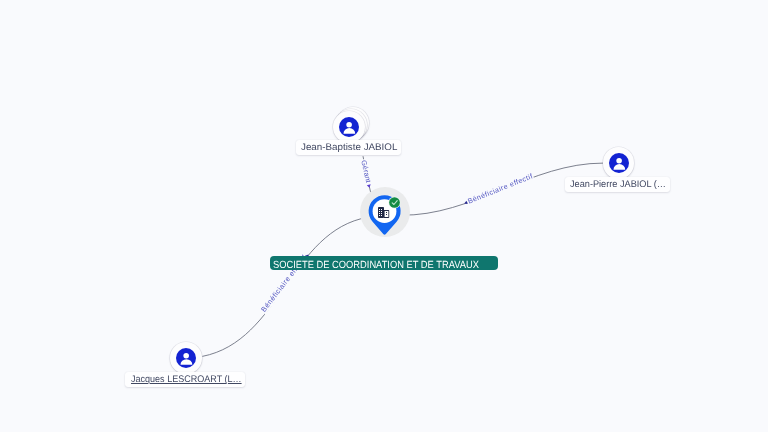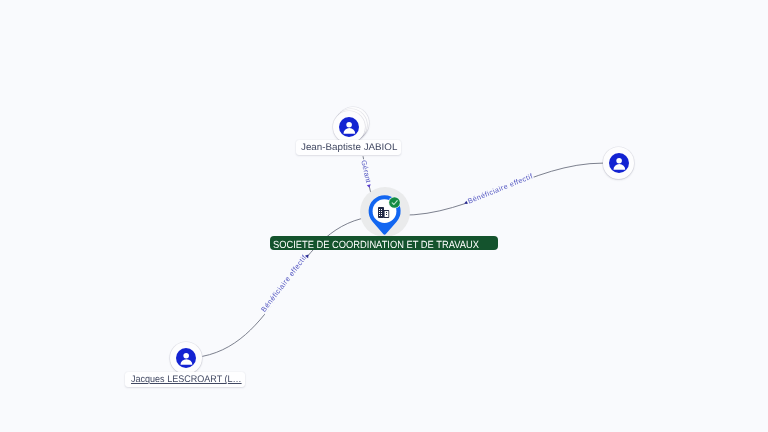--- a/index.html
+++ b/index.html
@@ -8,23 +8,23 @@
        font-family:"Liberation Sans",sans-serif;-webkit-font-smoothing:antialiased;-moz-osx-font-smoothing:grayscale;text-rendering:geometricPrecision;}
   #canvas{position:relative;width:768px;height:432px;background:#f9fafd;}
   svg.layer{position:absolute;left:0;top:0;width:768px;height:432px;overflow:visible;}
   .node{position:absolute;}
   .pill{position:absolute;background:#fefeff;border-radius:3px;
         box-shadow:0 1px 2px rgba(60,64,90,.13),0 0 1.5px rgba(60,64,90,.10);
         color:#414862;font-size:9.6px;white-space:nowrap;
         display:flex;align-items:flex-start;justify-content:flex-start;
         box-sizing:border-box;overflow:hidden;}
   .pill>span{display:inline-block;transform-origin:left center;position:relative;}
-  .bluebar{position:absolute;background:#14532d;border-radius:4px;color:#ffffff;
+  .bluebar{position:absolute;background:#0f766e;border-radius:4px;color:#ffffff;
            font-size:10.4px;white-space:nowrap;display:flex;align-items:center;
-           justify-content:flex-start;box-sizing:border-box;overflow:hidden;}
+           justify-content:flex-start;box-sizing:border-box;overflow:hidden;margin-top:20px;}
   .bluebar>span{display:inline-block;transform:scaleX(0.8975);transform-origin:left center;
            margin-left:3.2px;position:relative;top:2.2px;}
   .phalo{position:absolute;border-radius:50%;background:#fdfdfe;
          box-shadow:0 1px 2px rgba(60,64,90,.16),0 0 0 0.6px rgba(125,130,150,.18);}
   .pcircle{position:absolute;border-radius:50%;background:#1323d2;}
   .elabel{font-family:"Liberation Sans",sans-serif;font-size:7.2px;fill:#5457c2;}
 </style>
 </head>
 <body>
 
@@ -77,20 +77,23 @@
 
   <div class="node" style="left:602.7px;top:147.2px;width:31.8px;height:31.8px;">
     <div class="phalo" style="left:0;top:0;width:31.8px;height:31.8px;"></div>
     <div class="pcircle" style="left:5.95px;top:5.95px;width:19.9px;height:19.9px;">
       <svg width="100%" height="100%" viewBox="0 0 24 24">
         <circle cx="12.2" cy="9.35" r="3.35" fill="#fff"></circle>
         <path d="M5.4,20.1 A7.1,6.7 0 0 1 19.6,20.1 Z" fill="#fff"></path>
       </svg>
     </div>
   </div>
+  <div class="pill" style="left:565.4px;top:177px;width:105px;height:15px;">
+    <span style="transform:scaleX(0.956);margin-left:4.6px;top:2.0px;">Jean-Pierre JABIOL (…</span>
+  </div>
 
   <div class="node" style="left:170.4px;top:342px;width:31.6px;height:31.6px;">
     <div class="phalo" style="left:0;top:0;width:31.6px;height:31.6px;"></div>
     <div class="pcircle" style="left:5.8px;top:5.8px;width:20px;height:20px;">
       <svg width="100%" height="100%" viewBox="0 0 24 24">
         <circle cx="12.2" cy="9.35" r="3.35" fill="#fff"></circle>
         <path d="M5.4,20.1 A7.1,6.7 0 0 1 19.6,20.1 Z" fill="#fff"></path>
       </svg>
     </div>
   </div>

